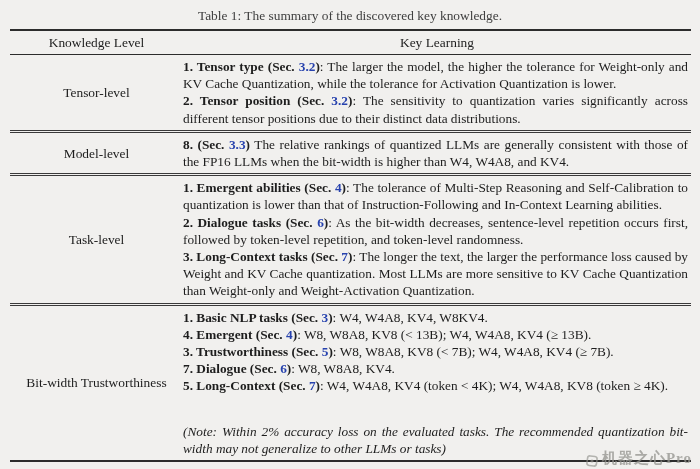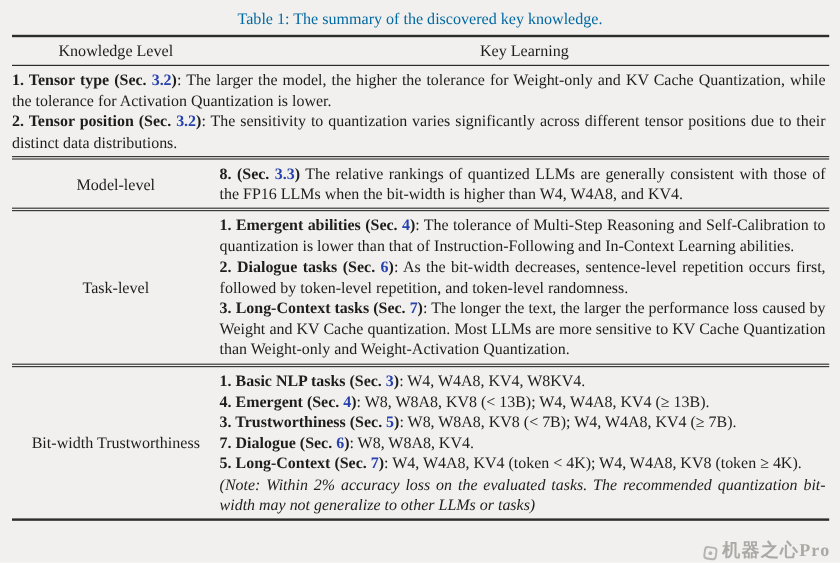--- a/index.html
+++ b/index.html
@@ -9,21 +9,21 @@
     background:#f1f0ee;
     font-family:"Liberation Serif","DejaVu Serif",serif;
     color:#1d1d1d;
     overflow:hidden;
   }
   .title{
     padding-top:7px;
     text-align:center;
     font-size:13.4px;
     line-height:18px;
-    color:#0369a1;
+    color:#404040;
   }
   .tbl{
     margin:4px 9px 0 10px;
   }
   .rule-top{height:2px;background:#2c2c2c;}
   .rule-bottom{height:2px;background:#2c2c2c;}
   .hdr{
     display:flex;
     border-bottom:1.5px solid #2c2c2c;
     padding:4px 0 3px 0;
@@ -51,21 +51,21 @@
   .cell-key{
     flex:1;
     font-size:13.3px;
     line-height:17.2px;
     text-align:justify;
     padding-right:3px;
   }
   .item{margin:0;}
   .b{font-weight:bold;}
   .i{font-style:italic;}
-  .note{font-style:italic;}
+  .note{font-style:italic;margin-top:28px;}
   .watermark{
     position:absolute;
     right:8px;bottom:1px;
     display:flex;align-items:flex-end;gap:3px;
     color:rgba(145,145,140,0.75);
     font-size:15px;
     font-weight:bold;
     letter-spacing:1px;
     pointer-events:none;
   }
@@ -78,20 +78,21 @@
   <div class="title">Table 1: The summary of the discovered key knowledge.</div>
 
   <div class="tbl">
     <div class="rule-top"></div>
     <div class="hdr">
       <div class="h-left">Knowledge Level</div>
       <div class="h-right">Key Learning</div>
     </div>
     <div>
         <div class="row">
+          <div class="cell-level">Tensor-level</div>
           <div class="cell-key">
             <div class="item"><span class="b">1. Tensor type (Sec. </span><span class="b" style="color: rgb(39, 66, 174);">3.2</span><span class="b">)</span><span>: The larger the model, the higher the tolerance for Weight-only and KV Cache Quantization, while the tolerance for Activation Quantization is lower.</span></div>
             <div class="item"><span class="b">2. Tensor position (Sec. </span><span class="b" style="color: rgb(39, 66, 174);">3.2</span><span class="b">)</span><span>: The sensitivity to quantization varies significantly across different tensor positions due to their distinct data distributions.</span></div>
           </div>
         </div>
         <div class="row">
           <div class="cell-level">Model-level</div>
           <div class="cell-key">
             <div class="item"><span class="b">8. (Sec. </span><span class="b" style="color: rgb(39, 66, 174);">3.3</span><span class="b">)</span><span> The relative rankings of quantized LLMs are generally consistent with those of the FP16 LLMs when the bit-width is higher than W4, W4A8, and KV4.</span></div>
           </div>

